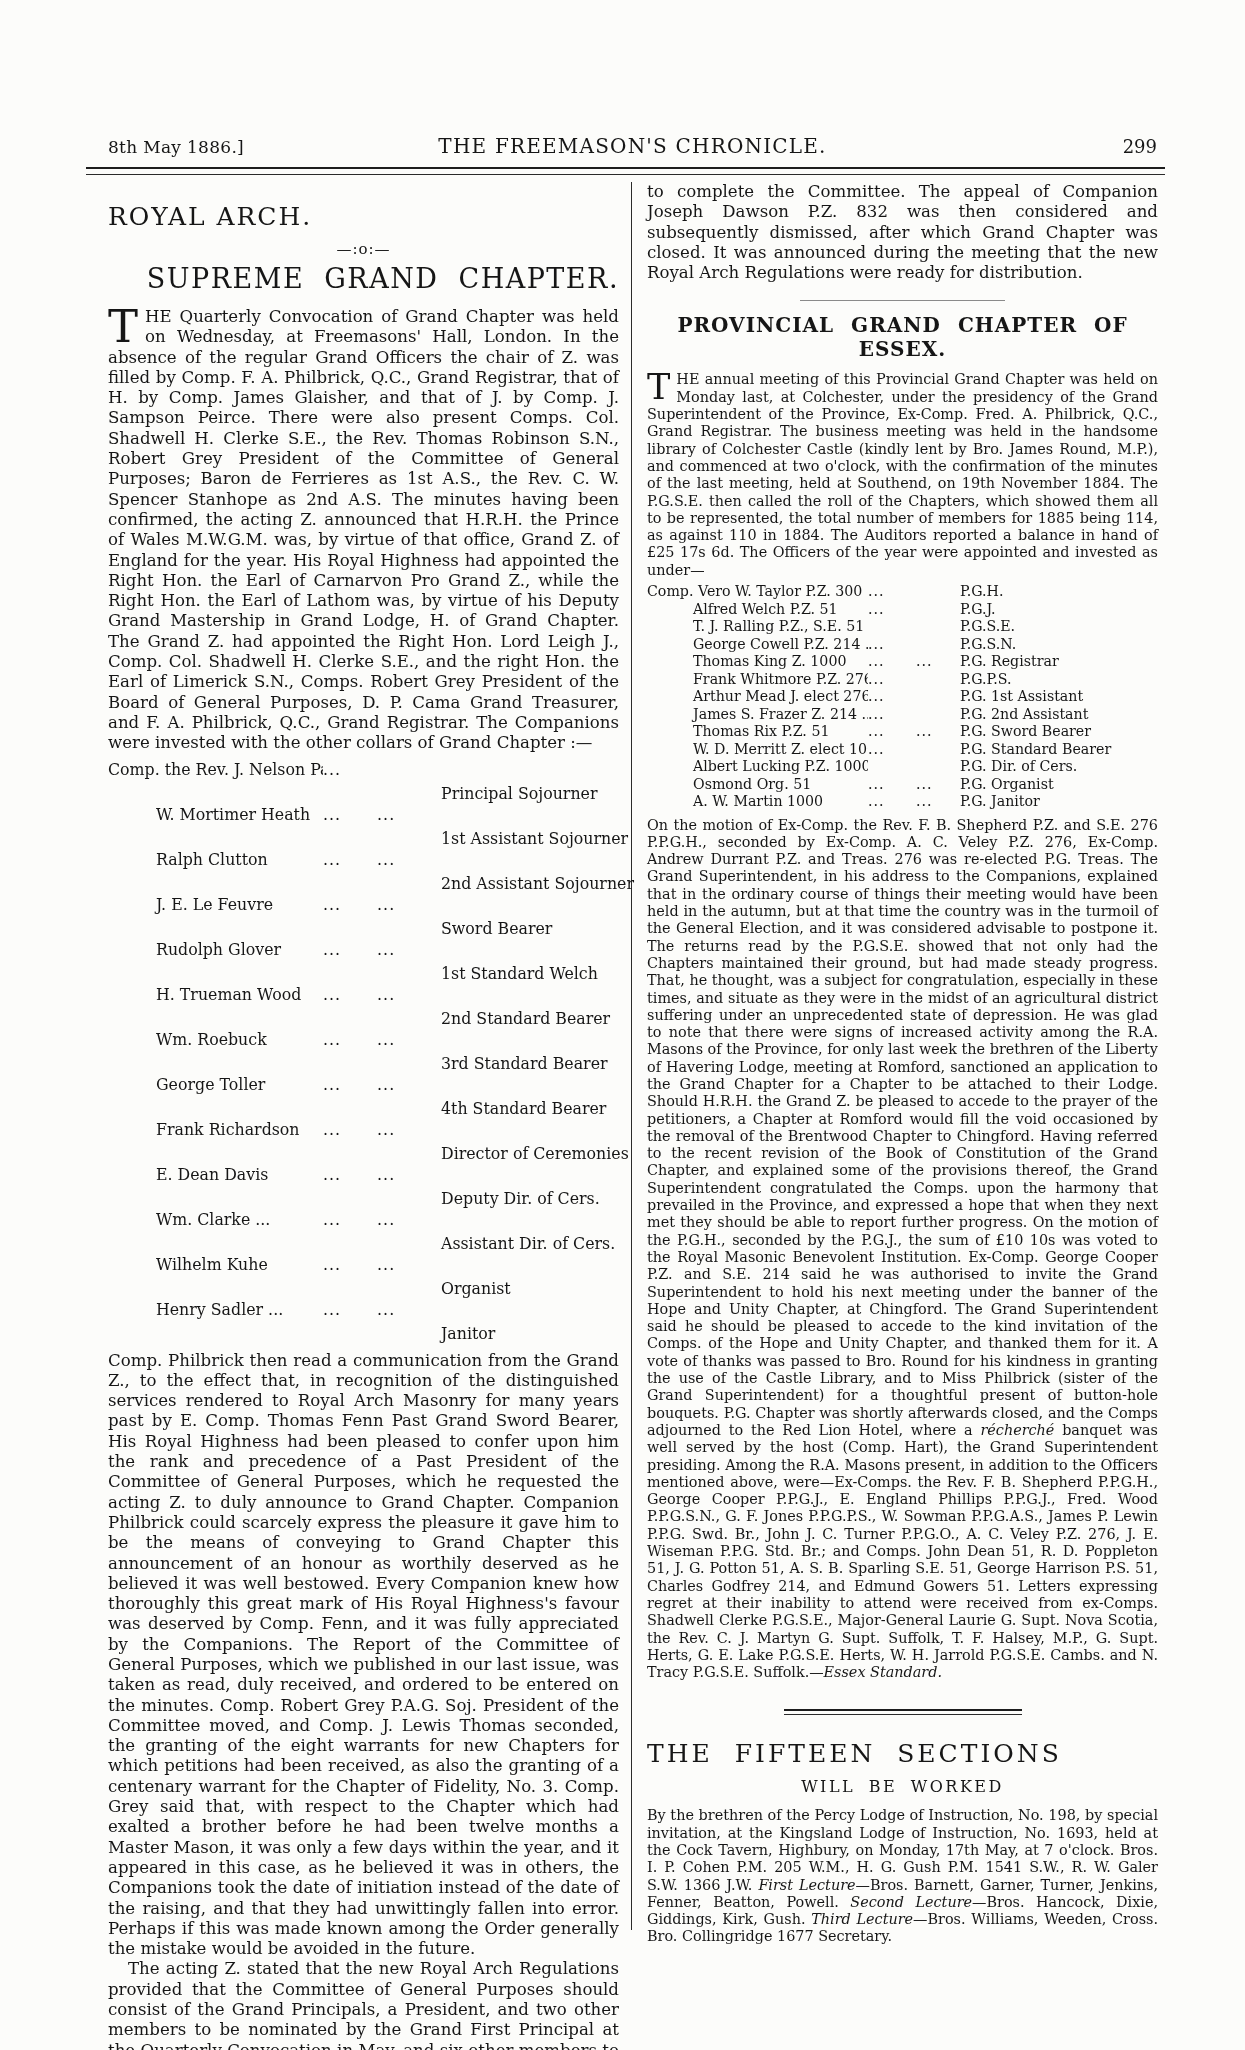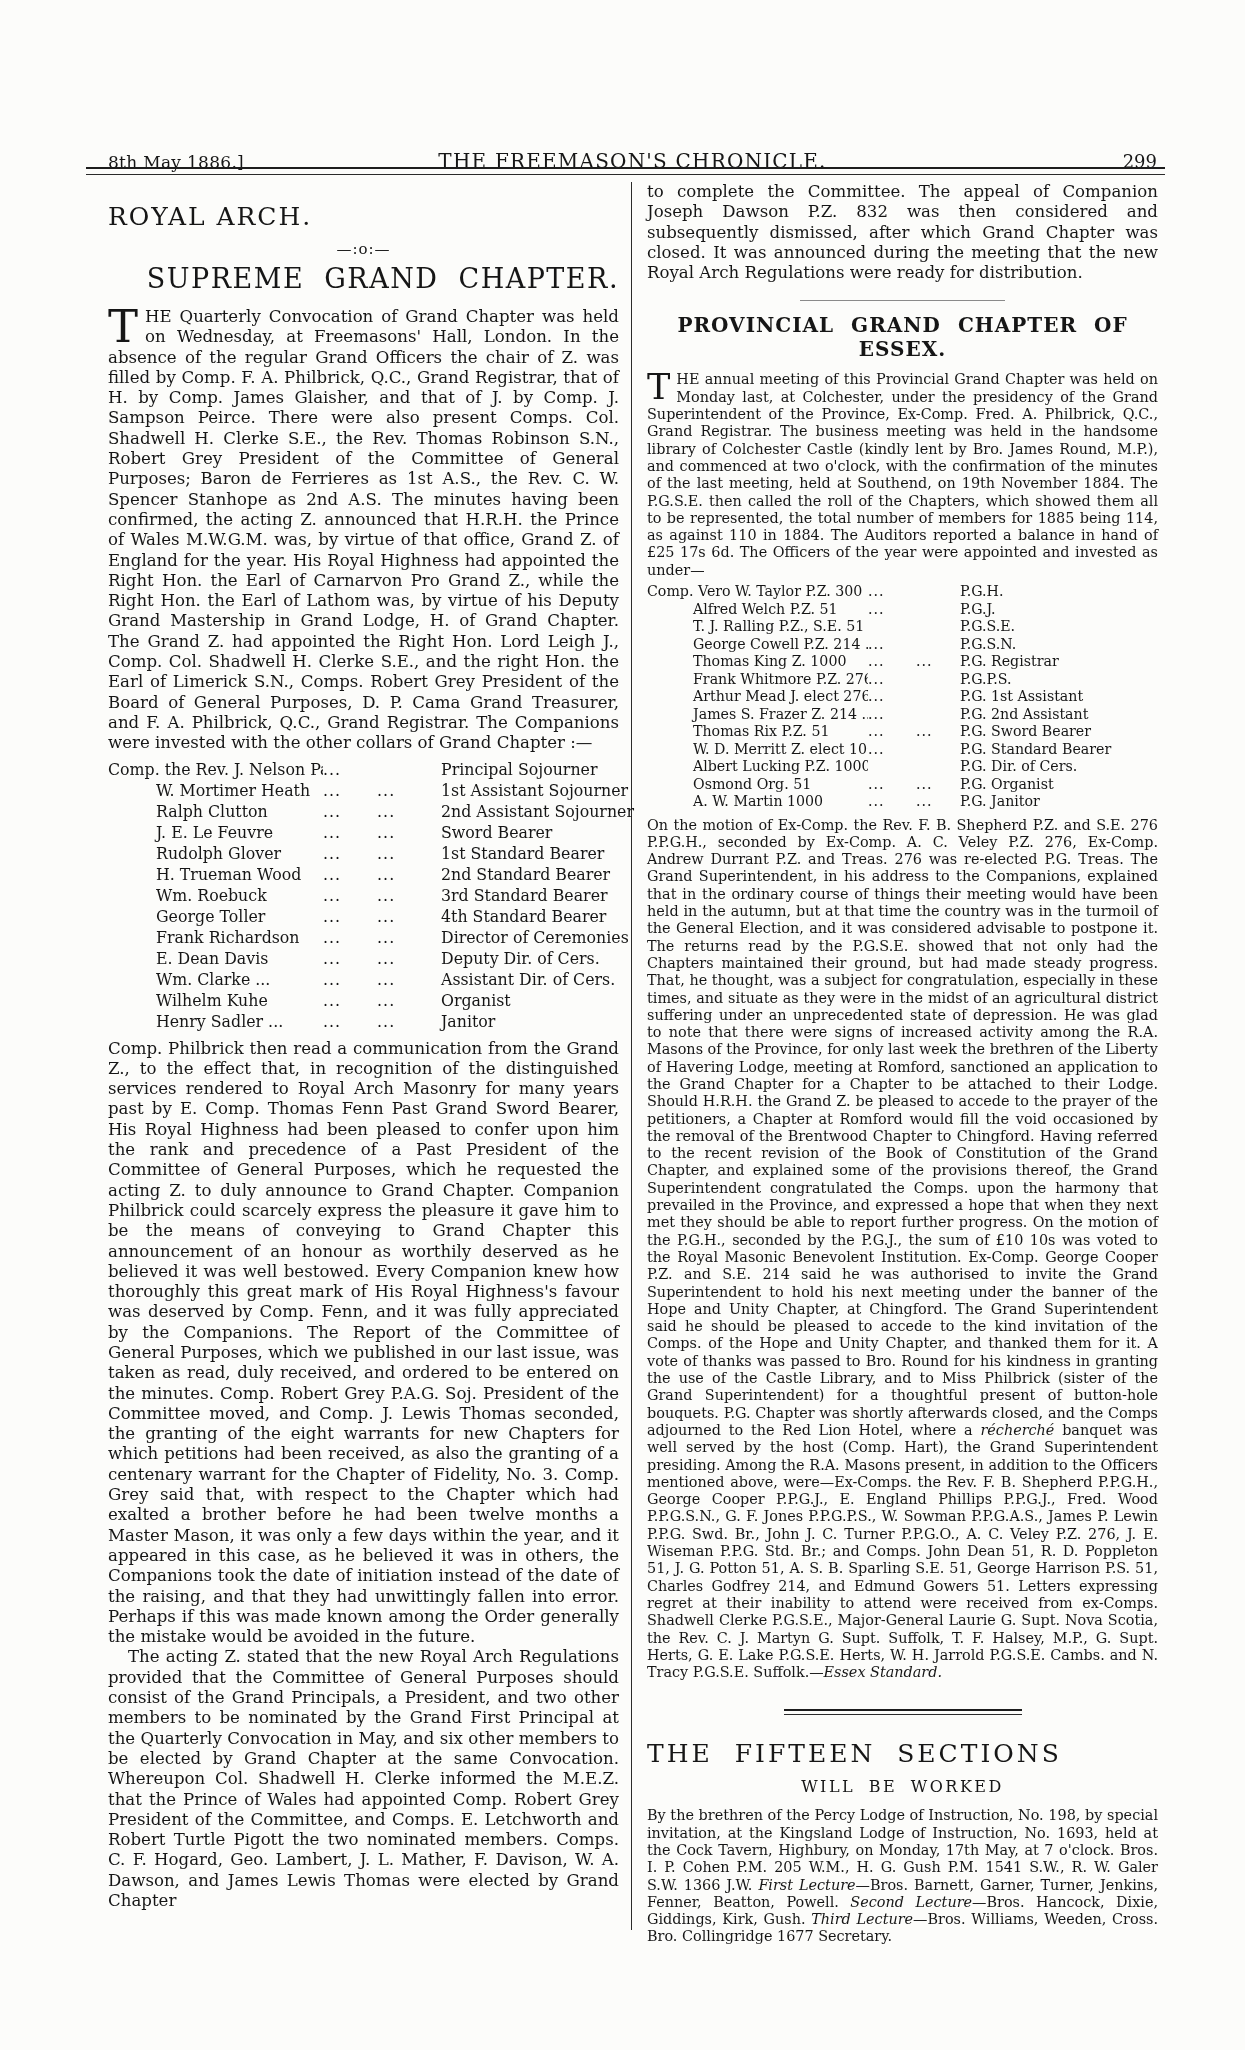--- a/index.html
+++ b/index.html
@@ -7,21 +7,21 @@
     position:relative;
     width:1245px;height:2050px;
     margin:0 auto;
     background:#fcfcfa;
     color:#161616;
     font-family:"DejaVu Serif", serif;
     overflow:hidden;
   }
   
   .masthead{
-    position:absolute;top:149px;left:108px;right:88px;
+    position:absolute;top:134px;left:108px;right:88px;
     display:flex;align-items:baseline;
   }
   .masthead .date{width:230px;font-size:17px;letter-spacing:.3px;}
   .masthead .title{flex:1;text-align:center;font-size:20px;letter-spacing:1.2px;}
   .masthead .pageno{width:230px;text-align:right;font-size:18px;}
   .masthead-rule{
     position:absolute;top:167px;left:86px;right:80px;height:5px;
     border-top:2px solid #1d1d1d;border-bottom:1px solid #2a2a2a;
   }
   
@@ -66,21 +66,21 @@
   .dropcap-sm{
     float:left;font-size:35px;line-height:28px;padding:2px 6px 0 0;
   }
   .italic{font-style:italic;}
   
   .officers{margin:5px 0 7px;font-size:15.8px;}
   .officers .row{display:flex;line-height:21px;}
   .officers .row .name{flex:1;white-space:nowrap;overflow:hidden;}
   .officers .row.indented .name{padding-left:48px;}
   .officers .row .dots{width:118px;word-spacing:30px;letter-spacing:1px;}
-  .officers .row .office{width:178px;white-space:nowrap;}
+  .officers .row .office{width:178px;white-space:nowrap;margin-top:24px;}
   .officers-sm{margin:4px 0 6px;font-size:14.2px;}
   .officers-sm .row{display:flex;line-height:17.5px;}
   .officers-sm .row .name{flex:1;white-space:nowrap;overflow:hidden;}
   .officers-sm .row.indented .name{padding-left:46px;}
   .officers-sm .row .dots{width:92px;word-spacing:26px;letter-spacing:1px;}
   .officers-sm .row .office{width:198px;white-space:nowrap;}
   
   .thin-rule{
     width:205px;margin:17px auto 12px;height:0;
     border-top:1px solid #8a8a8a;
@@ -131,21 +131,21 @@
             <span class="office">2nd Assistant Sojourner</span>
           </div>
           <div class="row indented">
             <span class="name">J. E. Le Feuvre</span>
             <span class="dots">... ...</span>
             <span class="office">Sword Bearer</span>
           </div>
           <div class="row indented">
             <span class="name">Rudolph Glover</span>
             <span class="dots">... ...</span>
-            <span class="office">1st Standard Bearer</span>
+            <span class="office">1st Standard Welch</span>
           </div>
           <div class="row indented">
             <span class="name">H. Trueman Wood</span>
             <span class="dots">... ...</span>
             <span class="office">2nd Standard Bearer</span>
           </div>
           <div class="row indented">
             <span class="name">Wm. Roebuck</span>
             <span class="dots">... ...</span>
             <span class="office">3rd Standard Bearer</span>

